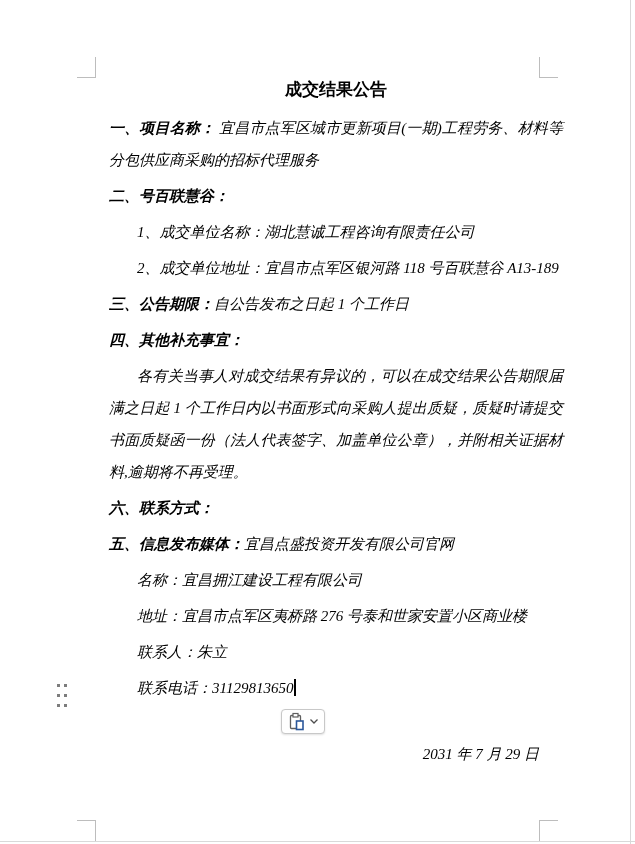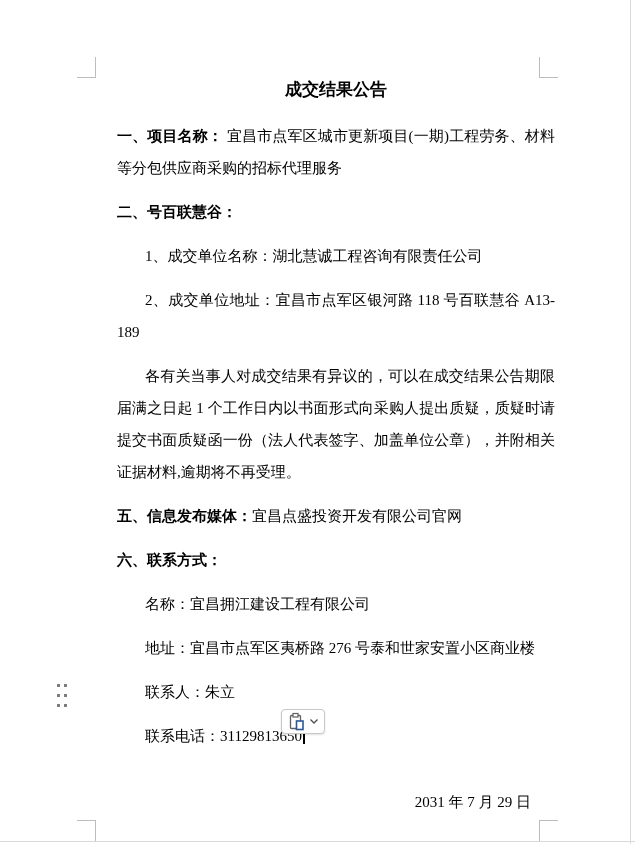--- a/index.html
+++ b/index.html
@@ -23,21 +23,21 @@
   .crop.br { left:539px; top:820px; border-left:1px solid #bdbdbd;  border-top:1px solid #bdbdbd; }
 
   .content {
     position:absolute; left:105px; top:72px; width:462px;
     font-size:15px; line-height:32px;
   }
   .doc-title {
     margin:0; font-size:17px; font-weight:bold;
     text-align:center; line-height:36px;
   }
-  p { margin:12px; text-align:justify; }
+  p { margin:4px; text-align:justify;font-style:italic; }
   .b { font-weight:bold; }
   .indent2 { text-indent:28px; }
   .date-line { text-align:right; padding-right:24px; margin-top:34px; }
 
   
   .caret { display:inline-block; width:2px; height:17px; background:#000;
            vertical-align:-3px; margin-left:1px; }
 
   
   .paste-btn {
@@ -73,27 +73,29 @@
 
     <h1 class="doc-title">成交结果公告</h1>
 
     <p><span class="b">一、项目名称：</span><span> 宜昌市点军区城市更新项目(一期)工程劳务、材料等分包供应商采购的招标代理服务</span></p>
 
     <p><span class="b">二、号百联慧谷：</span></p>
 
     <p class="indent2">1、成交单位名称：湖北慧诚工程咨询有限责任公司</p>
     <p class="indent2">2、成交单位地址：宜昌市点军区银河路 118 号百联慧谷 A13-189</p>
 
+    <p><span class="b">三、公告期限：</span><span>自公告发布之日起 1 个工作日</span></p>
 
+    <p><span class="b">四、其他补充事宜：</span></p>
 
     <p class="indent2">各有关当事人对成交结果有异议的，可以在成交结果公告期限届满之日起 1 个工作日内以书面形式向采购人提出质疑，质疑时请提交书面质疑函一份（法人代表签字、加盖单位公章），并附相关证据材料,逾期将不再受理。</p>
 
+    <p><span class="b">六、联系方式：</span></p>
+
     <p><span class="b">五、信息发布媒体：</span><span>宜昌点盛投资开发有限公司官网</span></p>
-
-    <p><span class="b">六、联系方式：</span></p>
 
     <p class="indent2">名称：宜昌拥江建设工程有限公司</p>
     <p class="indent2">地址：宜昌市点军区夷桥路 276 号泰和世家安置小区商业楼</p>
     <p class="indent2">联系人：朱立</p>
     <p class="indent2"><span>联系电话：31129813650</span><span class="caret"></span></p>
 
     <p class="date-line">2031 年 7 月 29 日</p>
   </div>
 
   <div class="paste-btn">

